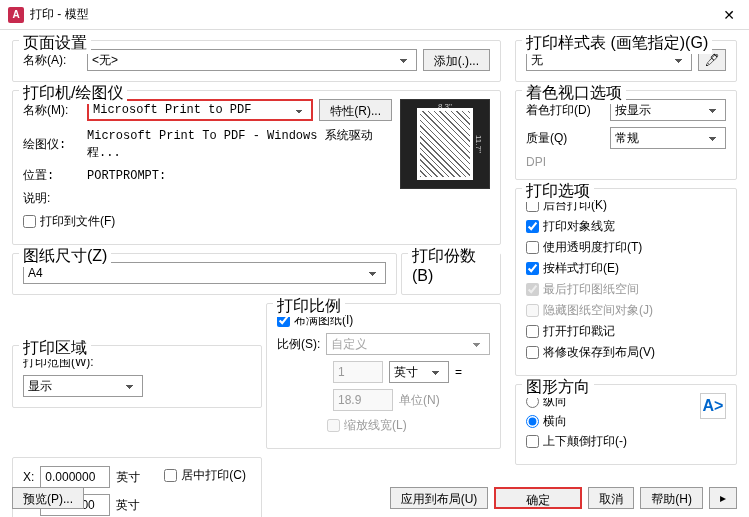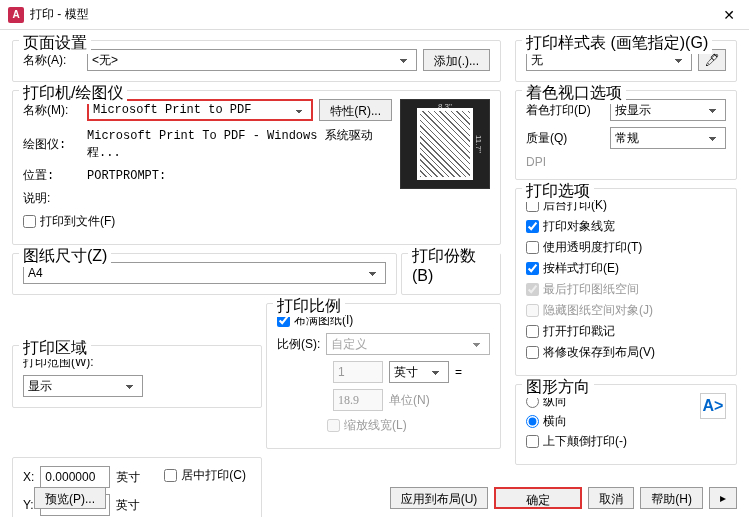--- a/index.html
+++ b/index.html
@@ -28,21 +28,21 @@
 .dim-top { position: absolute; top: 2px; left: 50%; transform: translateX(-50%); color: #ccc; font-size: 8px; }
 .dim-right { position: absolute; right: 2px; top: 50%; transform: translateY(-50%) rotate(90deg); color: #ccc; font-size: 8px; }
 .spinner { display: inline-flex; }
 .spinner input { width: 36px; border-right: none; }
 .spinner-btns { display: flex; flex-direction: column; border: 1px solid #999; }
 .spinner-btns span { width: 14px; height: 10px; font-size: 7px; text-align: center; line-height: 10px; background: #eee; cursor: pointer; }
 .spinner-btns span:first-child { border-bottom: 1px solid #999; }
 .two-col { display: flex; gap: 4px; align-items: center; }
 .chk-label { display: flex; align-items: center; margin-bottom: 4px; }
 .disabled { color: #999; }
-.footer { position: absolute; bottom: 8px; left: 12px; right: 12px; display: flex; justify-content: space-between; align-items: center; padding-left: 22px; }
+.footer { position: absolute; bottom: 8px; left: 12px; right: 12px; display: flex; justify-content: space-between; align-items: center; }
 .footer-right { display: flex; gap: 6px; }
 .arrow-icon { width: 26px; height: 26px; border: 1px solid #ccc; display: flex; align-items: center; justify-content: center; font-size: 16px; color: #0066cc; font-weight: bold; }
 .radio-row { display: flex; align-items: center; margin-bottom: 3px; }
 .sq-btn { width: 28px; height: 22px; padding: 0; display:flex; align-items:center; justify-content:center; }
 .monospace { font-family: "Courier New", monospace; }
 input[disabled] { background:#f9f9f9; color:#999; border-color:#ccc; }
 </style>
 </head>
 <body>
 
@@ -132,21 +132,21 @@
           <select style="flex:1" disabled=""><option>自定义</option></select>
         </div>
         <div class="row">
           <span style="width:50px"></span>
           <input type="text" style="width: 50px;" disabled="" value="1">
           <select style="width:60px"><option>英寸</option></select>
           <span>=</span>
         </div>
         <div class="row disabled">
           <span style="width:50px"></span>
-          <input type="text" style="width: 50px; font-family: Liberation Serif, serif;" disabled="" value="18.9">
+          <input type="text" style="width: 60px;" disabled="" value="18.9">
           <span>单位(N)</span>
         </div>
         <label class="chk-label disabled" style="margin-left:50px">
           <input type="checkbox" disabled="" style="">
           <span>缩放线宽(L)</span>
         </label>
       </div>
     </div>
 
     <div class="group" style="width:250px">

